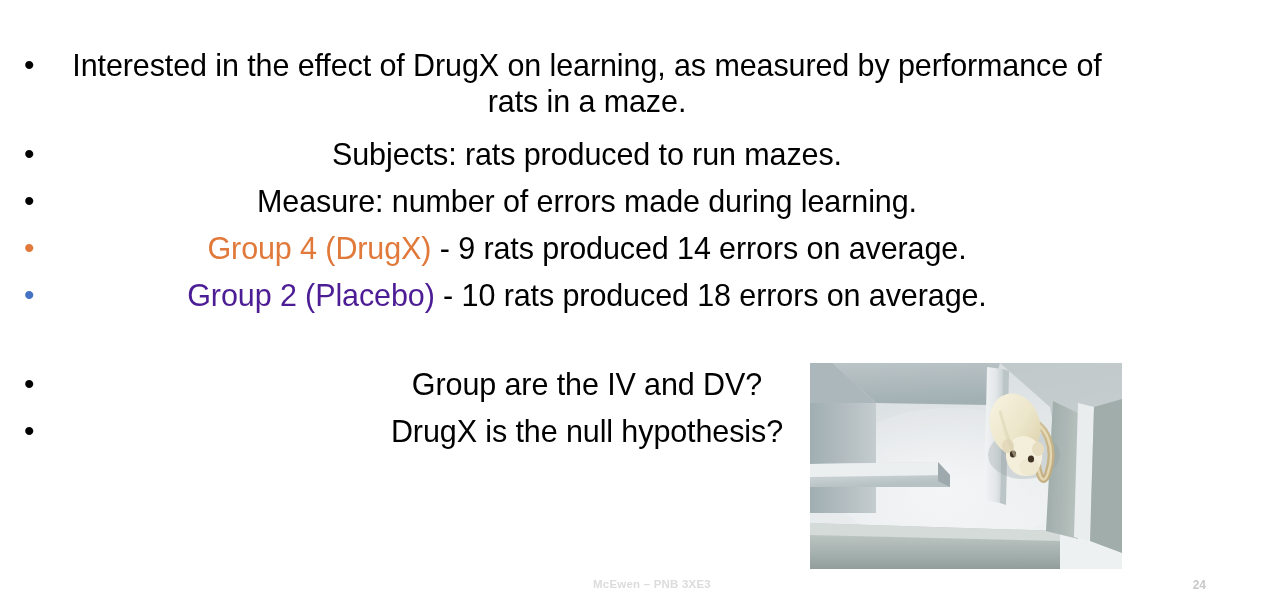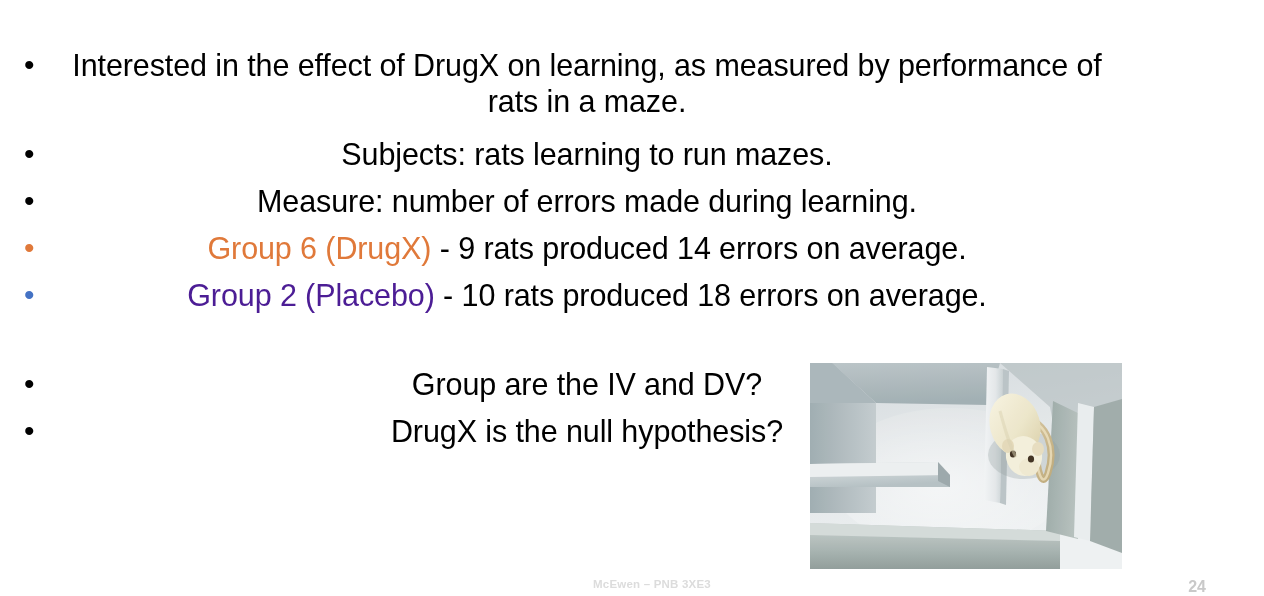--- a/index.html
+++ b/index.html
@@ -91,50 +91,50 @@
     font-weight: bold;
     color: #dcdcdc;
     letter-spacing: 0.2px;
     padding-left: 40px;
   }
 
   .page-number {
     position: absolute;
     right: 58px;
     top: 578px;
-    font-size: 16px;
+    font-size: 12px;
     font-weight: bold;
     color: #c9c9c9;
   }
 </style>
 </head>
 <body>
 
 <div class="slide">
 
   <div class="bullet-list">
 
     <div class="bullet">
       <span class="dot">•</span>
       <span class="btext">Interested in the effect of DrugX on learning, as measured by performance of rats in a maze.</span>
     </div>
 
     <div class="bullet tight">
       <span class="dot">•</span>
-      <span class="btext">Subjects: rats learning to run mazes.</span>
+      <span class="btext">Subjects: rats produced to run mazes.</span>
     </div>
 
     <div class="bullet tight">
       <span class="dot">•</span>
       <span class="btext">Measure: number of errors made during learning.</span>
     </div>
 
     <div class="bullet tight orange">
       <span class="dot">•</span>
-      <span class="btext"><span class="lead-orange">Group 6 (DrugX)</span><span> - 9 rats produced 14 errors on average.</span></span>
+      <span class="btext"><span class="lead-orange">Group 4 (DrugX)</span><span> - 9 rats produced 14 errors on average.</span></span>
     </div>
 
     <div class="bullet tight blue">
       <span class="dot">•</span>
       <span class="btext"><span class="lead-blue">Group 2 (Placebo)</span><span> - 10 rats produced 18 errors on average.</span></span>
     </div>
 
     <div class="spacer"></div>
 
     <div class="bullet tight">

